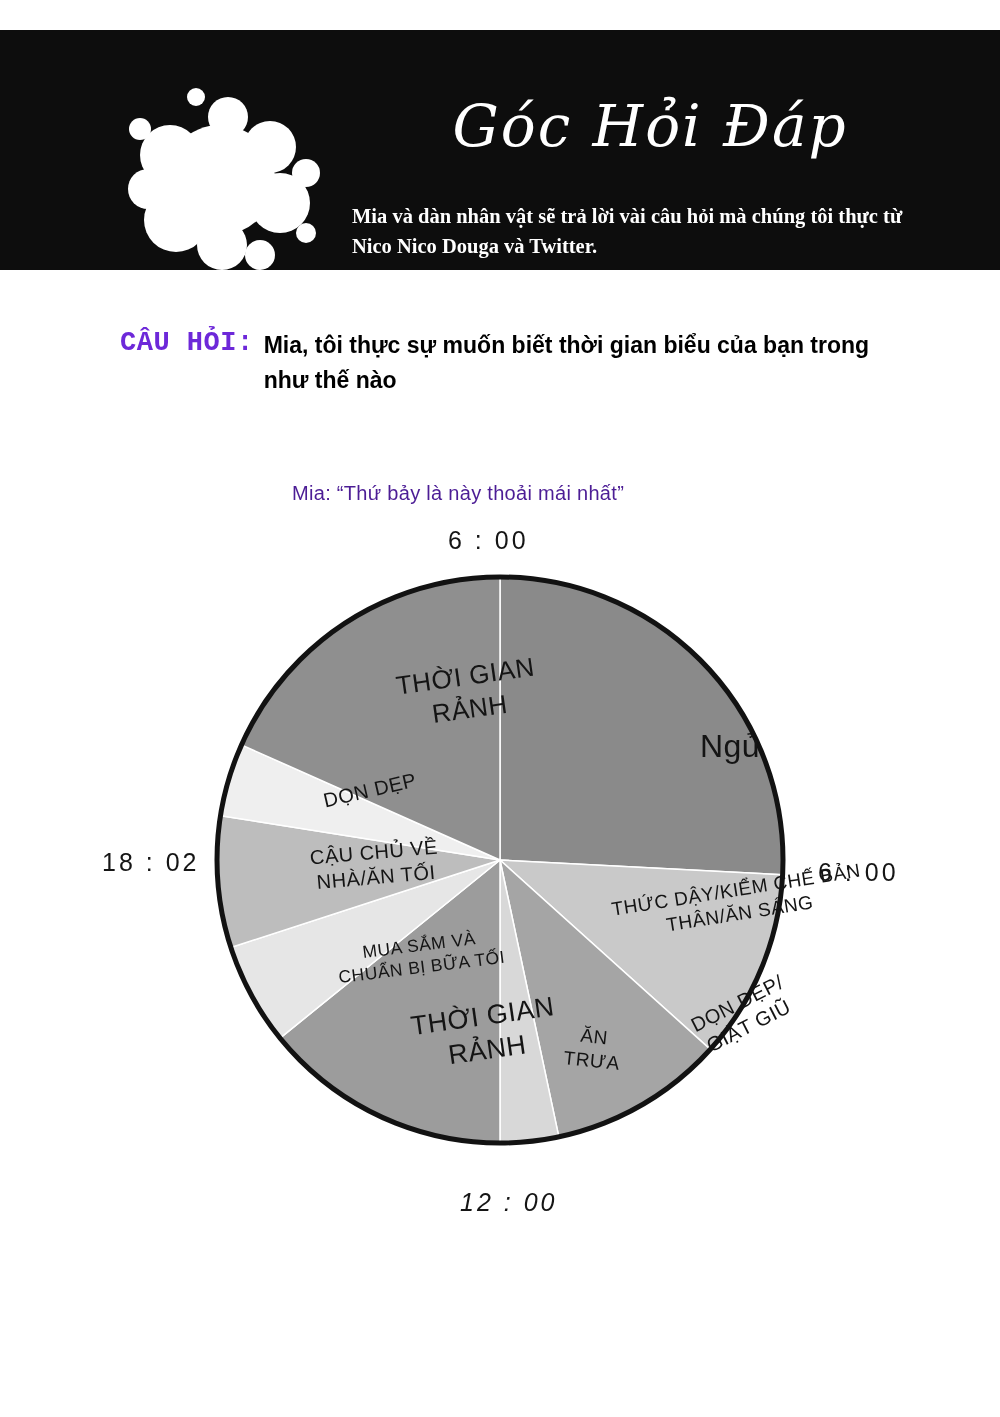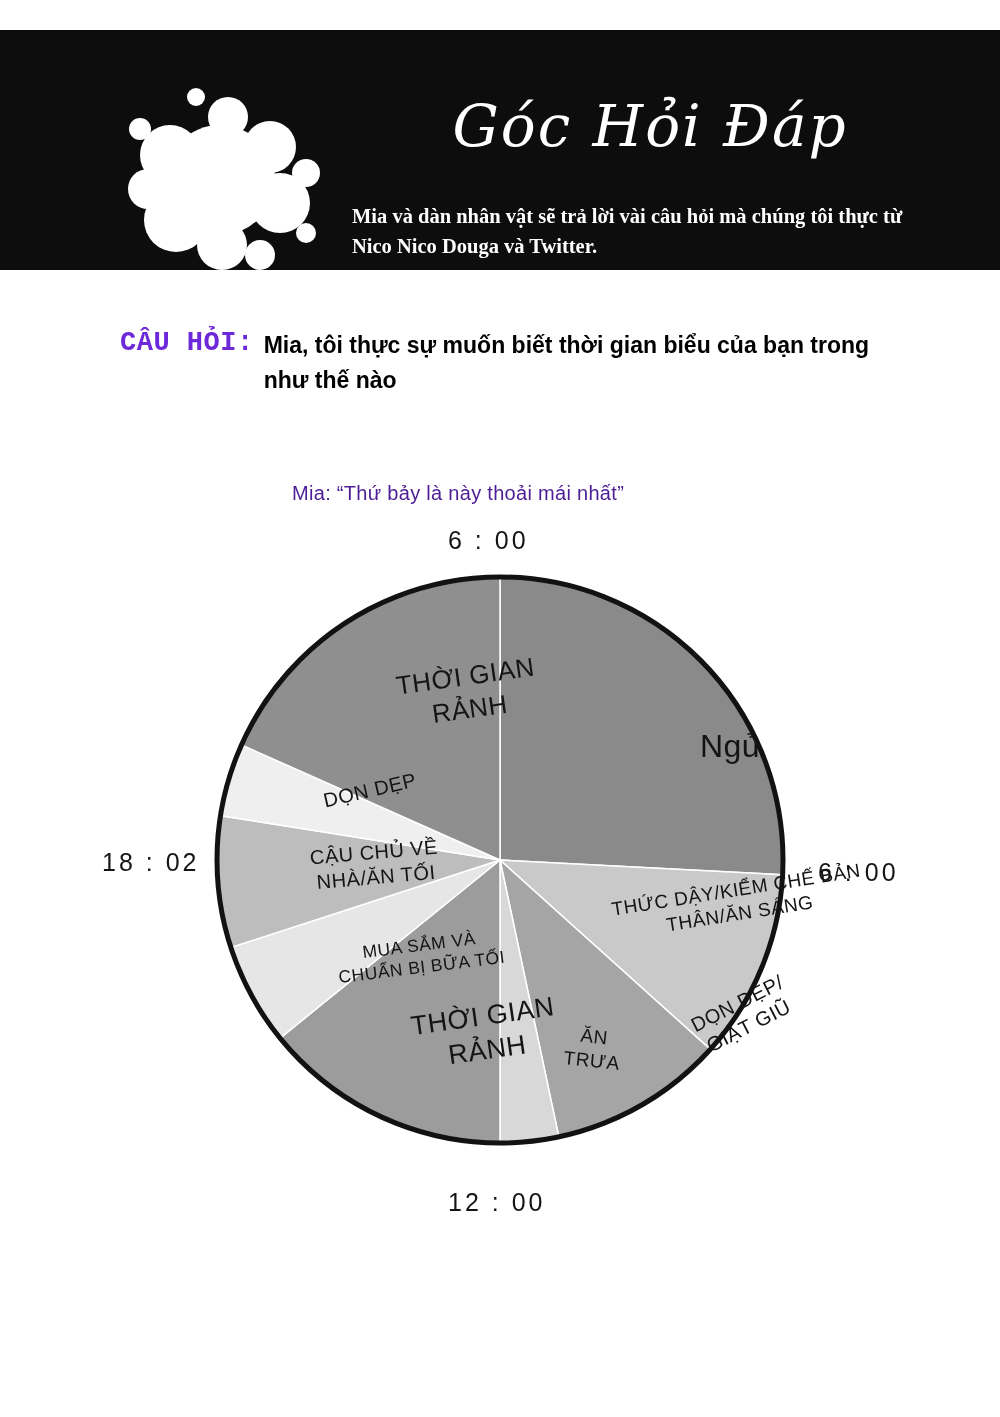--- a/index.html
+++ b/index.html
@@ -115,21 +115,21 @@
   .tick {
     position: absolute;
     font-family: "Liberation Sans", sans-serif;
     font-size: 25px;
     color: #151515;
     letter-spacing: 3px;
     white-space: nowrap;
   }
   .tick-0   { left: 348px; top: 16px; }
   .tick-6   { left: 718px; top: 348px; }
-  .tick-12  { left: 348px; top: 678px; }
+  .tick-12  { left: 360px; top: 678px; font-style: italic; }
   .tick-18  { left: 2px;   top: 338px; }
 
   .slice-label {
     position: absolute;
     font-family: "Liberation Sans", sans-serif;
     color: #141414;
     text-align: center;
     line-height: 1.25;
     white-space: pre-line;
     letter-spacing: 0.5px;

